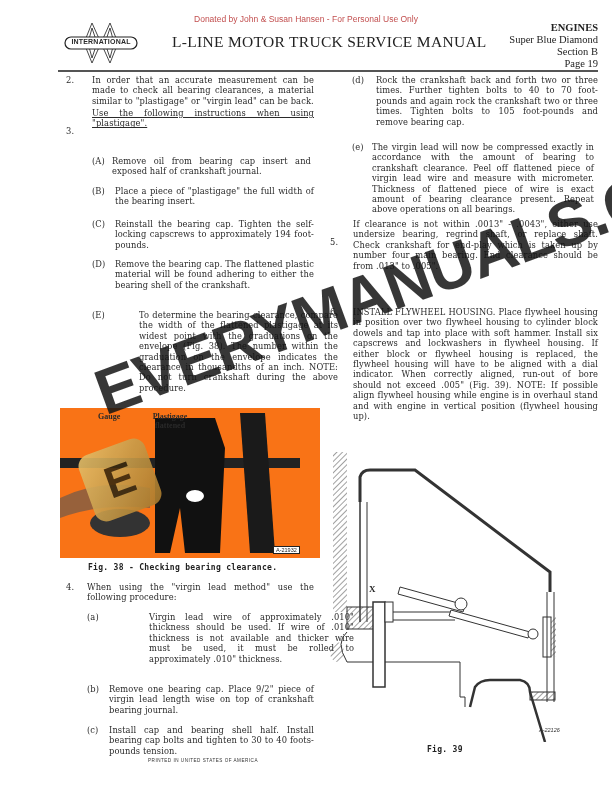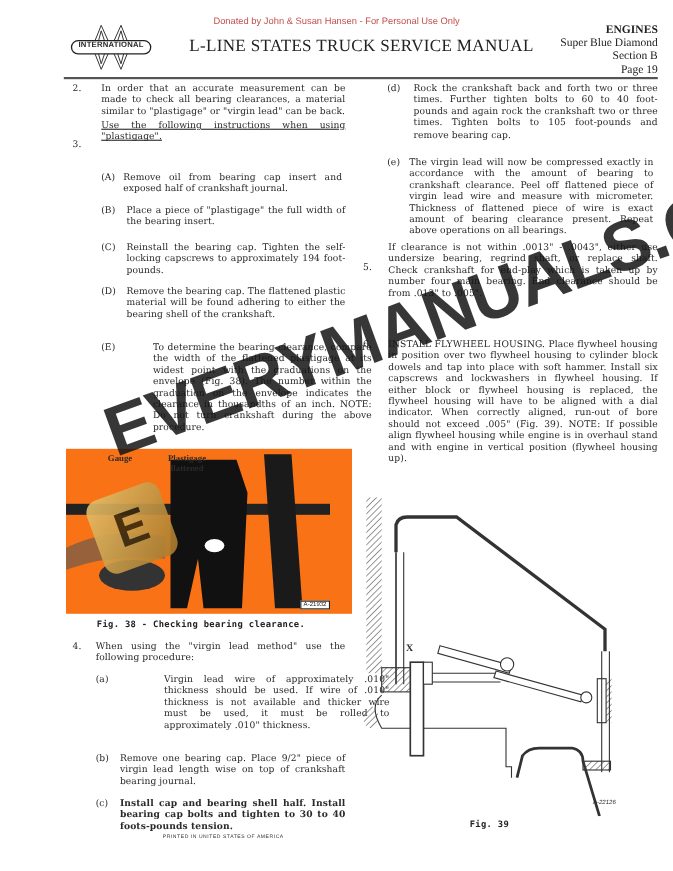--- a/index.html
+++ b/index.html
@@ -49,21 +49,21 @@
       <path d="M43 23 L48 8 L52 23"></path>
       <path d="M22 23 L30 43 L39 23 L48 43 L56 23"></path>
       <path d="M26 23 L30 38 L35 23"></path>
       <path d="M43 23 L48 38 L52 23"></path>
     </g>
     <rect x="3" y="17" width="72" height="12" rx="6" fill="#fff" stroke="#222" stroke-width="1.2"></rect>
   </svg>
   <div class="abs" style="left:3px;top:18px;width:72px;text-align:center;font-family:'Liberation Sans',sans-serif;font-size:7px;font-weight:bold;letter-spacing:0.2px;">INTERNATIONAL</div>
 </div>
 
-<div class="abs title">L-LINE STATES TRUCK SERVICE MANUAL</div>
+<div class="abs title">L-LINE MOTOR TRUCK SERVICE MANUAL</div>
 
 <div class="abs section">
   <div class="top">ENGINES</div>
   <div>Super Blue Diamond</div>
   <div>Section B</div>
   <div>Page 19</div>
 </div>
 
 <div class="abs rule"></div>
 
@@ -110,28 +110,28 @@
   <span class="num" style="left:66px;top:582px;">4.</span>
   <div class="para" style="left:87px;top:582px;width:227px;">When using the "virgin lead method" use the following procedure:</div>
 
   <span class="num" style="left:87px;top:612px;">(a)</span>
   <div class="para" style="left:109px;top:612px;width:205px;margin-left:40px;">Virgin lead wire of approximately .010" thickness should be used. If wire of .010" thickness is not available and thicker wire must be used, it must be rolled to approximately .010" thickness.</div>
 
   <span class="num" style="left:87px;top:684px;">(b)</span>
   <div class="para" style="left:109px;top:684px;width:205px;">Remove one bearing cap. Place 9/2" piece of virgin lead length wise on top of crankshaft bearing journal.</div>
 
   <span class="num" style="left:87px;top:725px;">(c)</span>
-  <div class="para" style="left:109px;top:725px;width:205px;font-weight:bold;">Install cap and bearing shell half. Install bearing cap bolts and tighten to 30 to 40 foots-pounds tension.</div>
+  <div class="para" style="left:109px;top:725px;width:205px;">Install cap and bearing shell half. Install bearing cap bolts and tighten to 30 to 40 foots-pounds tension.</div>
 </div>
 
 <div class="abs printed" style="left:148px;top:758px;">PRINTED IN UNITED STATES OF AMERICA</div>
 
 <div class="col">
   <span class="num" style="left:352px;top:75px;">(d)</span>
-  <div class="para" style="left:376px;top:75px;width:222px;">Rock the crankshaft back and forth two or three times. Further tighten bolts to 60 to 40 foot-pounds and again rock the crankshaft two or three times. Tighten bolts to 105 foot-pounds and remove bearing cap.</div>
+  <div class="para" style="left:376px;top:75px;width:222px;">Rock the crankshaft back and forth two or three times. Further tighten bolts to 40 to 70 foot-pounds and again rock the crankshaft two or three times. Tighten bolts to 105 foot-pounds and remove bearing cap.</div>
 
   <span class="num" style="left:352px;top:142px;">(e)</span>
   <div class="para" style="left:372px;top:142px;width:222px;">The virgin lead will now be compressed exactly in accordance with the amount of bearing to crankshaft clearance. Peel off flattened piece of virgin lead wire and measure with micrometer. Thickness of flattened piece of wire is exact amount of bearing clearance present. Repeat above operations on all bearings.</div>
 
   <span class="num" style="left:330px;top:237px;">5.</span>
   <div class="para" style="left:353px;top:219px;width:245px;">If clearance is not within .0013" - .0043", either use undersize bearing, regrind shaft, or replace shaft. Check crankshaft for end-play which is taken up by number four main bearing. End clearance should be from .013" to .005".</div>
 
   <span class="num" style="left:330px;top:307px;">6.</span>
   <div class="para" style="left:353px;top:307px;width:245px;">INSTALL FLYWHEEL HOUSING. Place flywheel housing in position over two flywheel housing to cylinder block dowels and tap into place with soft hammer. Install six capscrews and lockwashers in flywheel housing. If either block or flywheel housing is replaced, the flywheel housing will have to be aligned with a dial indicator. When correctly aligned, run-out of bore should not exceed .005" (Fig. 39). NOTE: If possible align flywheel housing while engine is in overhaul stand and with engine in vertical position (flywheel housing up).</div>
 </div>

